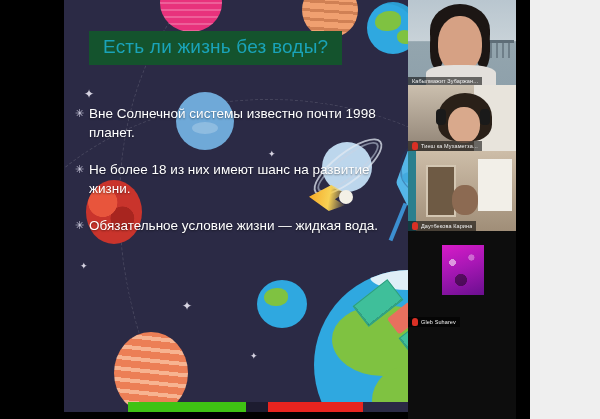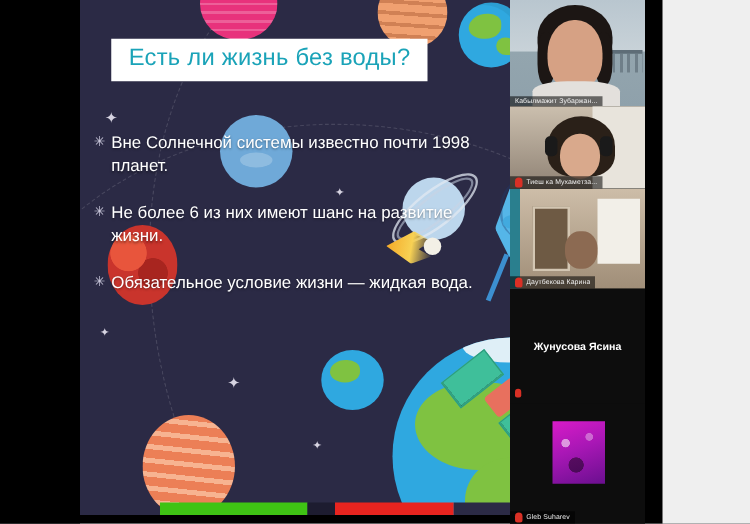--- a/index.html
+++ b/index.html
@@ -189,21 +189,21 @@
     position:absolute; left:14px; top:96px; width:64px; height:56px;
     border-radius:50% 50% 40% 40%;
     border-top:2px solid rgba(30,60,110,.45);
     border-left:2px solid rgba(30,60,110,.35);
     border-right:2px solid rgba(30,60,110,.35);
   }
 
   
   .title-box {
     position:absolute; left:25px; top:31px; padding:5px 14px 7px;
-    background:#ffffff;
+    background:#14532d;
   }
   .title-box span {
     font-size:19px; color:#1aa3b8; letter-spacing:.2px; white-space:nowrap;
   }
   .bullets { position:absolute; left:25px; top:104px; width:300px; }
   .bullet { position:relative; margin-bottom:18px; }
   .bullet .dot {
     position:absolute; left:-14px; top:3px; color:#cfcde0; font-size:11px;
   }
   .bullet p {
@@ -417,21 +417,21 @@
       <span>Есть ли жизнь без воды?</span>
     </div>
 
     <div class="bullets">
       <div class="bullet">
         <span class="dot">✳</span>
         <p>Вне Солнечной системы известно почти 1998 планет.</p>
       </div>
       <div class="bullet">
         <span class="dot">✳</span>
-        <p>Не более 6 из них имеют шанс на развитие жизни.</p>
+        <p>Не более 18 из них имеют шанс на развитие жизни.</p>
       </div>
       <div class="bullet">
         <span class="dot">✳</span>
         <p>Обязательное условие жизни — жидкая вода.</p>
       </div>
     </div>
 
     <div class="bottombar">
       <div class="bb-seg bb-green"></div>
       <div class="bb-seg bb-gap"></div>
@@ -478,24 +478,20 @@
         <div class="door3"></div>
         <div class="win3"></div>
         <div class="head3"></div>
       </div>
       <div class="namebar">
         <span class="mic"></span>
         <span>Даутбекова Карина</span>
       </div>
     </div>
 
-    <div class="tile-name">
-      <span>Жунусова Ясина</span>
-      <span class="mic-sm"></span>
-    </div>
 
     <div class="tile-avatar">
       <div class="avatar-img"></div>
       <div class="namebar">
         <span class="mic"></span>
         <span>Gleb Suharev</span>
       </div>
     </div>
   </div>
 

